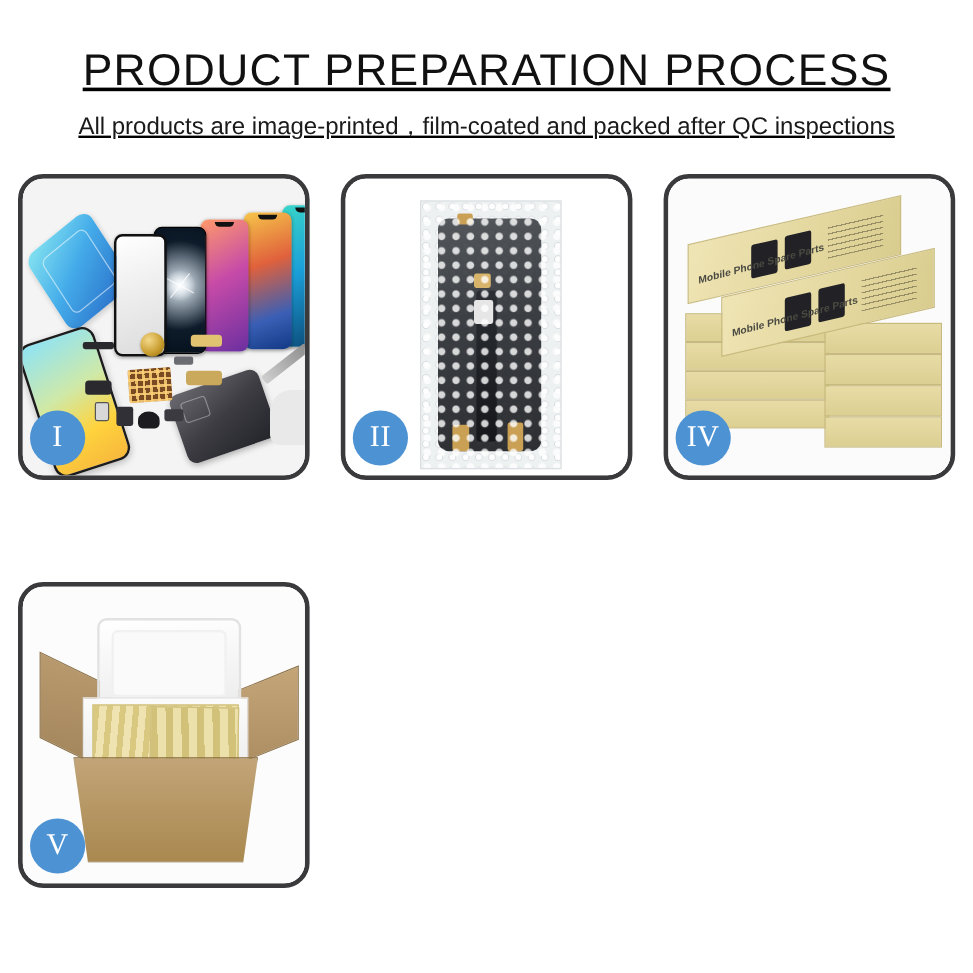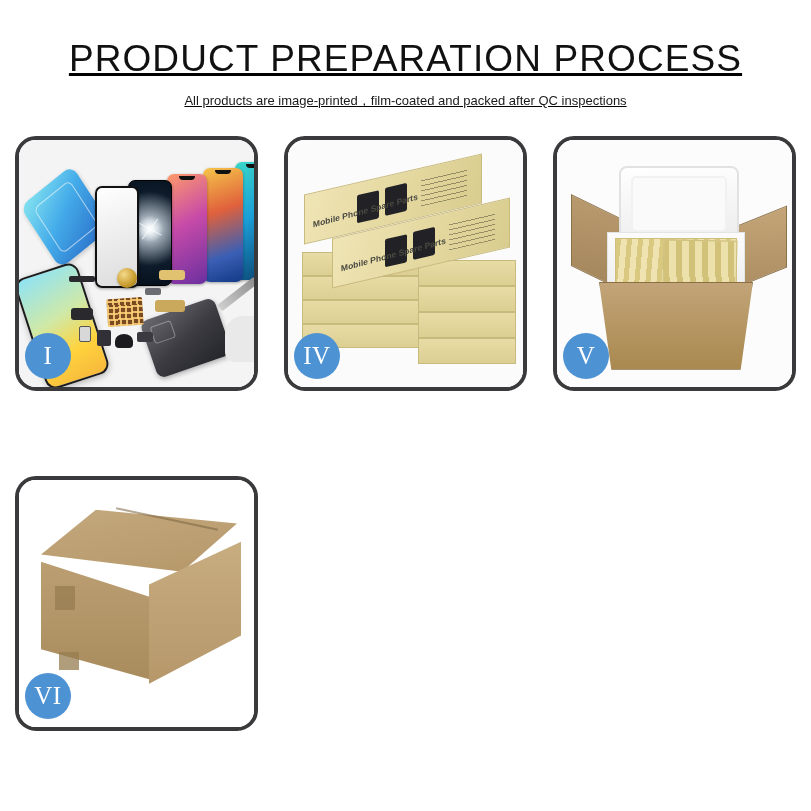--- a/index.html
+++ b/index.html
@@ -35,21 +35,21 @@
     font-size: 37px;
     font-weight: 400;
     letter-spacing: 1.1px;
     color: #111111;
     line-height: 1.05;
     margin: 0;
     white-space: nowrap;
   }
   .sub-title {
     font-family: "Liberation Sans", sans-serif;
-    font-size: 13px;
+    font-size: 20px;
     font-weight: 400;
     color: #1a1a1a;
     margin: 13px 0 0 0;
     white-space: nowrap;
   }
 
   
   .grid {
     margin-top: 26px;
     display: grid;
@@ -401,20 +401,36 @@
         <div class="part s6"></div>
         <div class="part s7"></div>
         <div class="part s8"></div>
         <div class="part s9"></div>
         <div class="tweezers"></div>
         <div class="hand"></div>
       </div>
       <div class="badge">I</div>
     </div>
 
+    <div class="panel">
+      <div class="panel-inner">
+        <div class="p2-bg"></div>
+        <div class="bubble-pack">
+          <div class="pack-screen"></div>
+          <div class="pack-flex"></div>
+          <div class="pack-chip"></div>
+          <div class="pack-conn c1"></div>
+          <div class="pack-conn c2"></div>
+          <div class="pack-conn c3"></div>
+          <div class="pack-conn c4"></div>
+          <div class="bubble-overlay"></div>
+        </div>
+      </div>
+      <div class="badge">II</div>
+    </div>
 
 
     <div class="panel">
       <div class="panel-inner">
         <div class="p4-bg"></div>
         <div class="stack">
 
           <div class="sbox" style="left:8px;  top:96px;  width:118px; height:22px;"></div>
           <div class="sbox" style="left:8px;  top:120px; width:118px; height:22px;"></div>
           <div class="sbox" style="left:8px;  top:144px; width:118px; height:22px;"></div>
@@ -451,27 +467,15 @@
         <div class="v-flap-r"></div>
         <div class="v-foam-lid"></div>
         <div class="v-foam-body"></div>
         <div class="v-inner-boxes"></div>
         <div class="v-inner-boxes b2"></div>
         <div class="v-carton"></div>
       </div>
       <div class="badge">V</div>
     </div>
 
-    <div class="panel">
-      <div class="panel-inner">
-        <div class="p6-bg"></div>
-        <div class="c6-top"></div>
-        <div class="c6-left"></div>
-        <div class="c6-right"></div>
-        <div class="c6-seam"></div>
-        <div class="c6-tape t1"></div>
-        <div class="c6-tape t2"></div>
-      </div>
-      <div class="badge">VI</div>
-    </div>
 
   </div>
 </div>
 
 </body></html>

